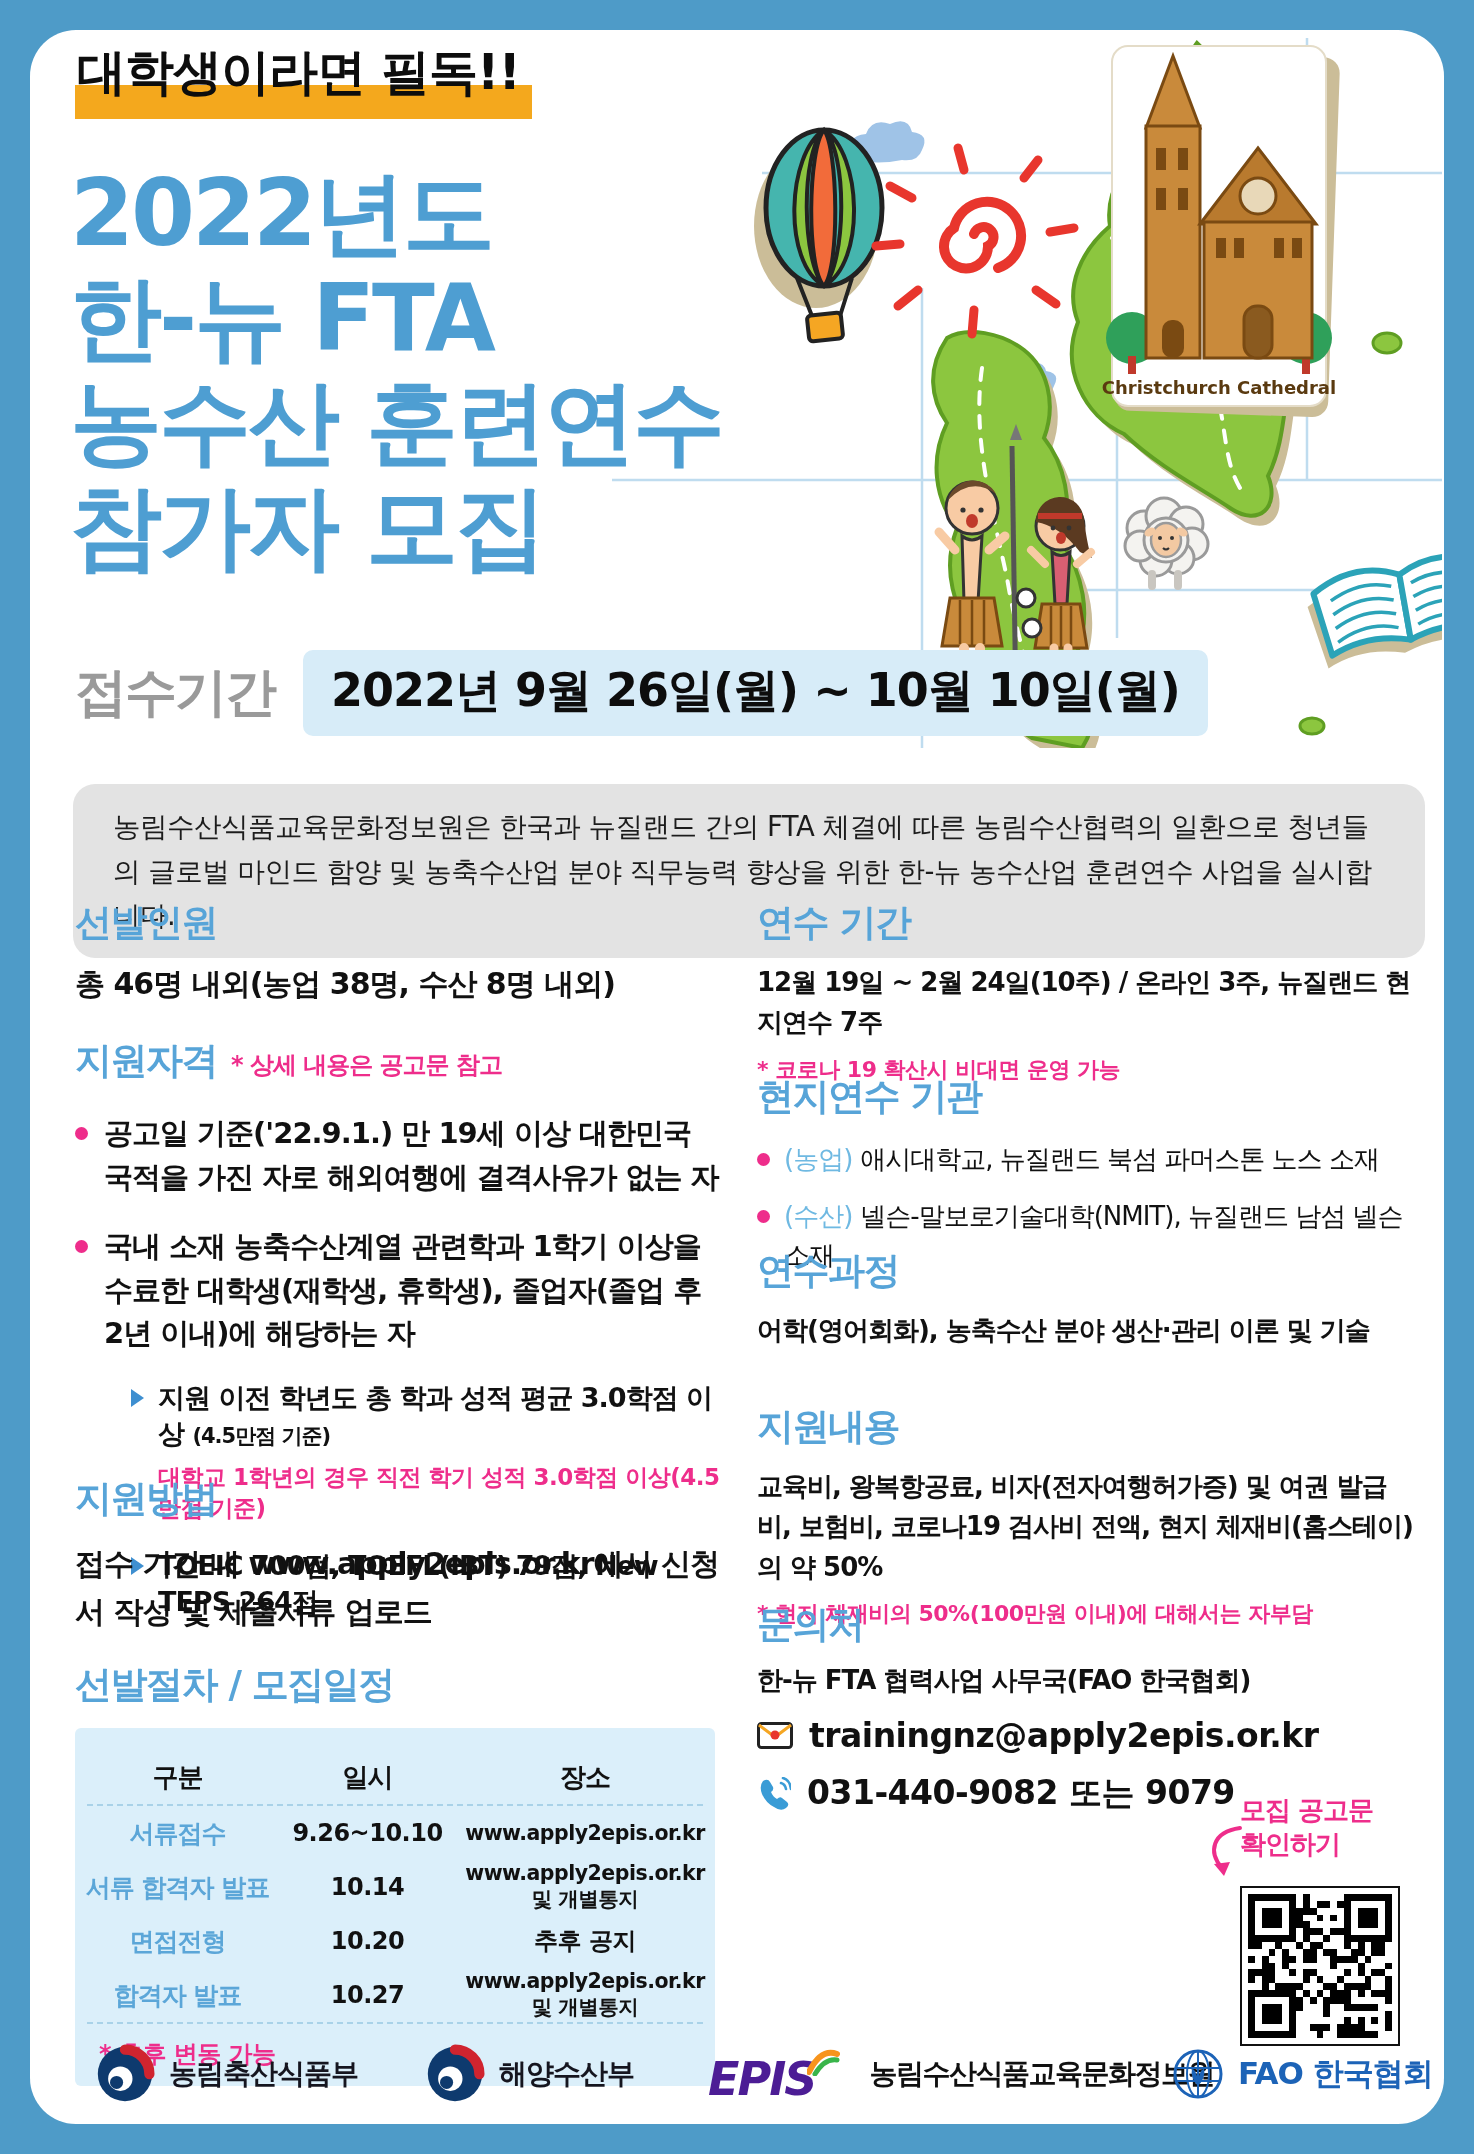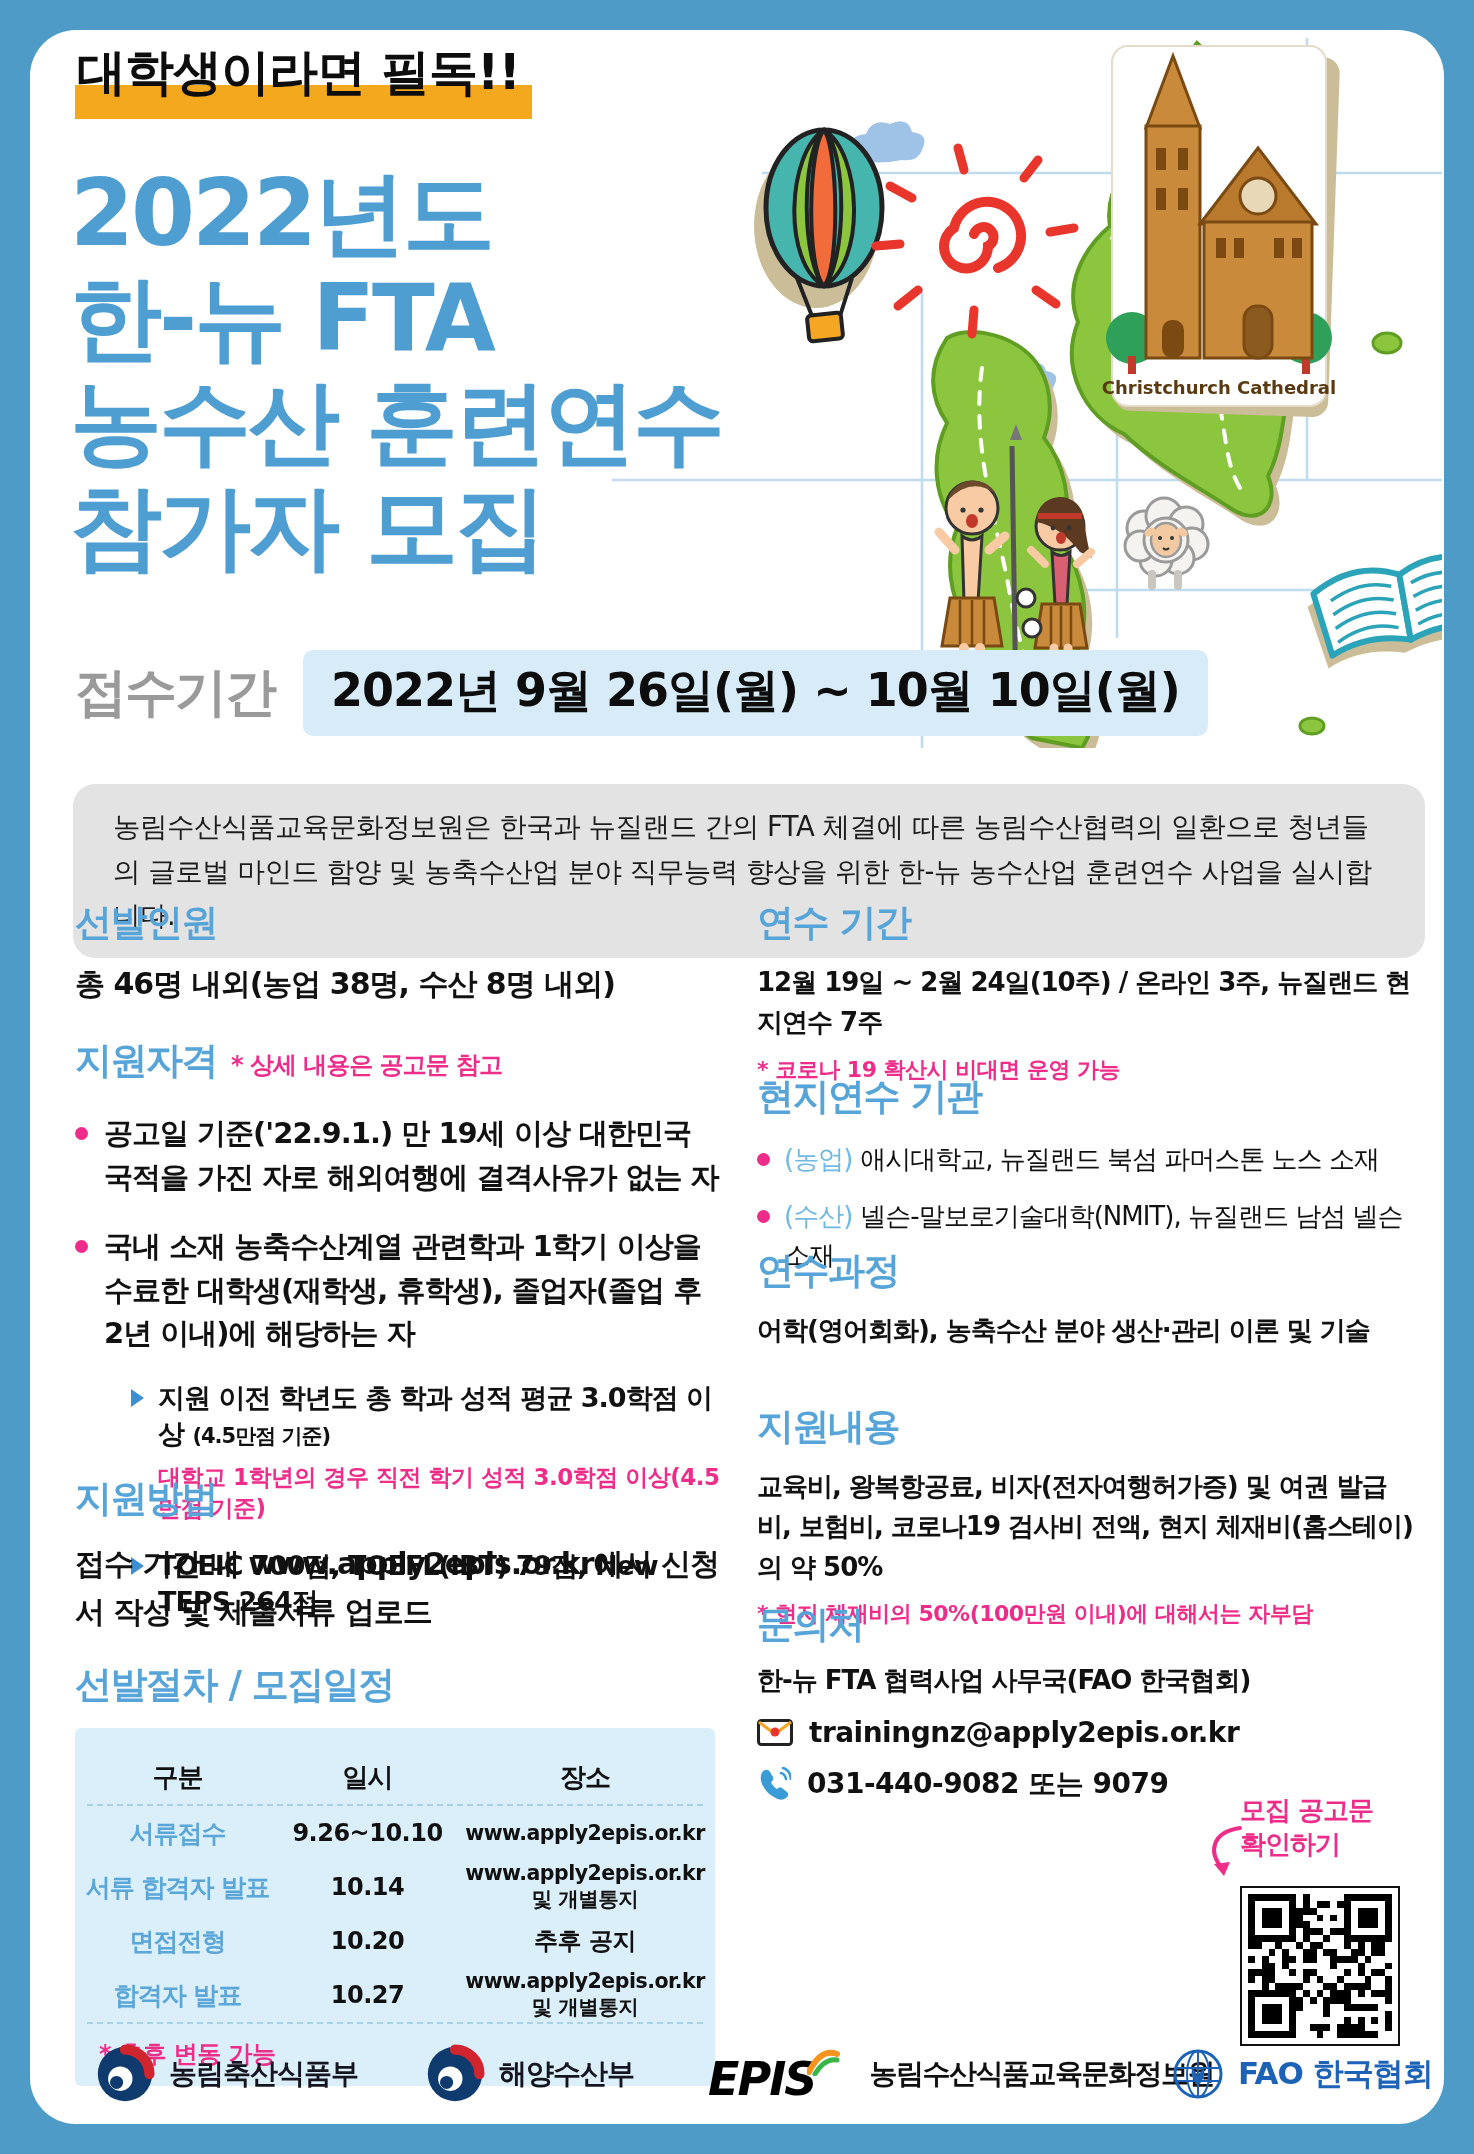--- a/index.html
+++ b/index.html
@@ -50,37 +50,37 @@
   .table{margin-top:18px;background:#DBEFFA;border-radius:6px;width:640px;padding-top:22px;}
   .trow{display:grid;grid-template-columns:205px 175px 260px;align-items:center;height:54px;text-align:center;}
   .thead div{font-size:26px;font-weight:700;letter-spacing:-1px;}
   .tdiv{border-top:2px dashed #A9D2E8;margin:0 12px;}
   .rowlabel{color:#5BA6D8;font-size:25px;font-weight:700;letter-spacing:-1px;}
   .cell{font-size:24px;font-weight:700;letter-spacing:-0.5px;}
   .url{font-size:20.5px;}
   .tfoot{font-size:24px;font-weight:700;color:#EE2D8B;padding:14px 0 16px 24px;text-align:left;letter-spacing:-0.5px;}
 
   
-  .crow{display:flex;align-items:center;gap:16px;margin-top:16px;font-size:28px;font-weight:700;letter-spacing:-0.5px;}
+  .crow{display:flex;align-items:center;gap:16px;margin-top:16px;font-size:33px;font-weight:700;letter-spacing:-0.5px;}
 
   
   .mih{font-size:38px;font-weight:800;color:#57A4D8;line-height:1.3;letter-spacing:-1.5px;margin:0;}
   .lrow{margin-top:18px;font-size:28px;font-weight:700;letter-spacing:-1px;}
   .lrow .url-part{margin-left:12px;letter-spacing:0;}
 
   .qlabel{left:1240px;top:1794px;font-size:26px;font-weight:700;color:#EE2D8B;line-height:1.3;letter-spacing:-1px;}
   .qr{left:1240px;top:1886px;width:160px;height:160px;background:#fff;border:2px solid #111;padding:6px;box-sizing:border-box;}
   .qr-grid{display:grid;width:100%;height:100%;grid-template-columns:repeat(21,1fr);grid-template-rows:repeat(21,1fr);}
   .qr-grid .on{background:#000;}
 
   
   .fg{position:absolute;top:2042px;display:flex;align-items:center;gap:14px;height:64px;}
   .gov-text{font-size:28px;font-weight:700;color:#15151F;letter-spacing:-1px;}
   .epis-wrap{display:flex;align-items:flex-end;}
-  .epis-text{font-size:46px;font-weight:800;font-style:italic;color:#000000;letter-spacing:-2px;line-height:1;}
+  .epis-text{font-size:46px;font-weight:800;font-style:italic;color:#4c1d95;letter-spacing:-2px;line-height:1;}
   .epis-caption{font-size:28px;font-weight:800;color:#101010;letter-spacing:-1.5px;margin-left:14px;}
   .fao-text{font-size:31px;font-weight:800;color:#1C63B7;letter-spacing:-1px;}
 </style>
 </head>
 <body>
 
 <div class="poster">
   <div class="card"></div>
 
   <svg class="abs" style="left:612px;top:38px" width="830" height="710" viewBox="0 0 830 710">

